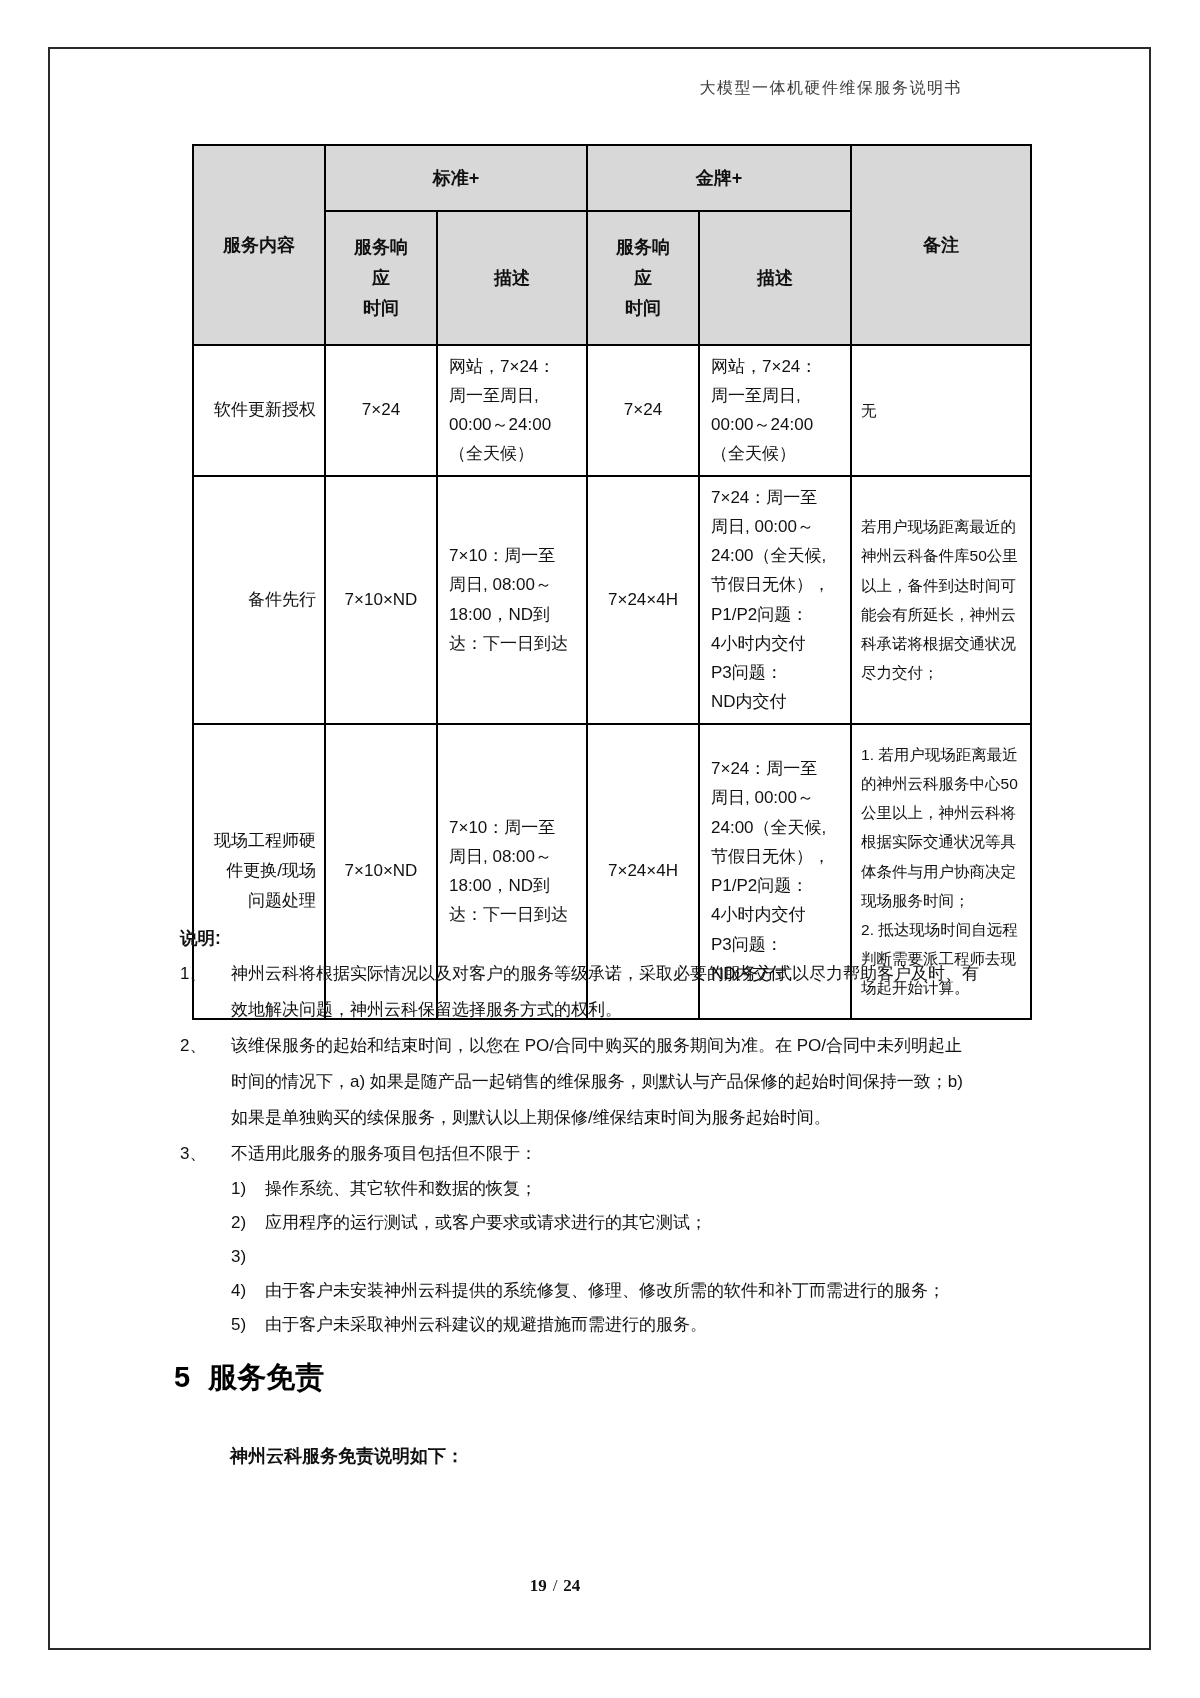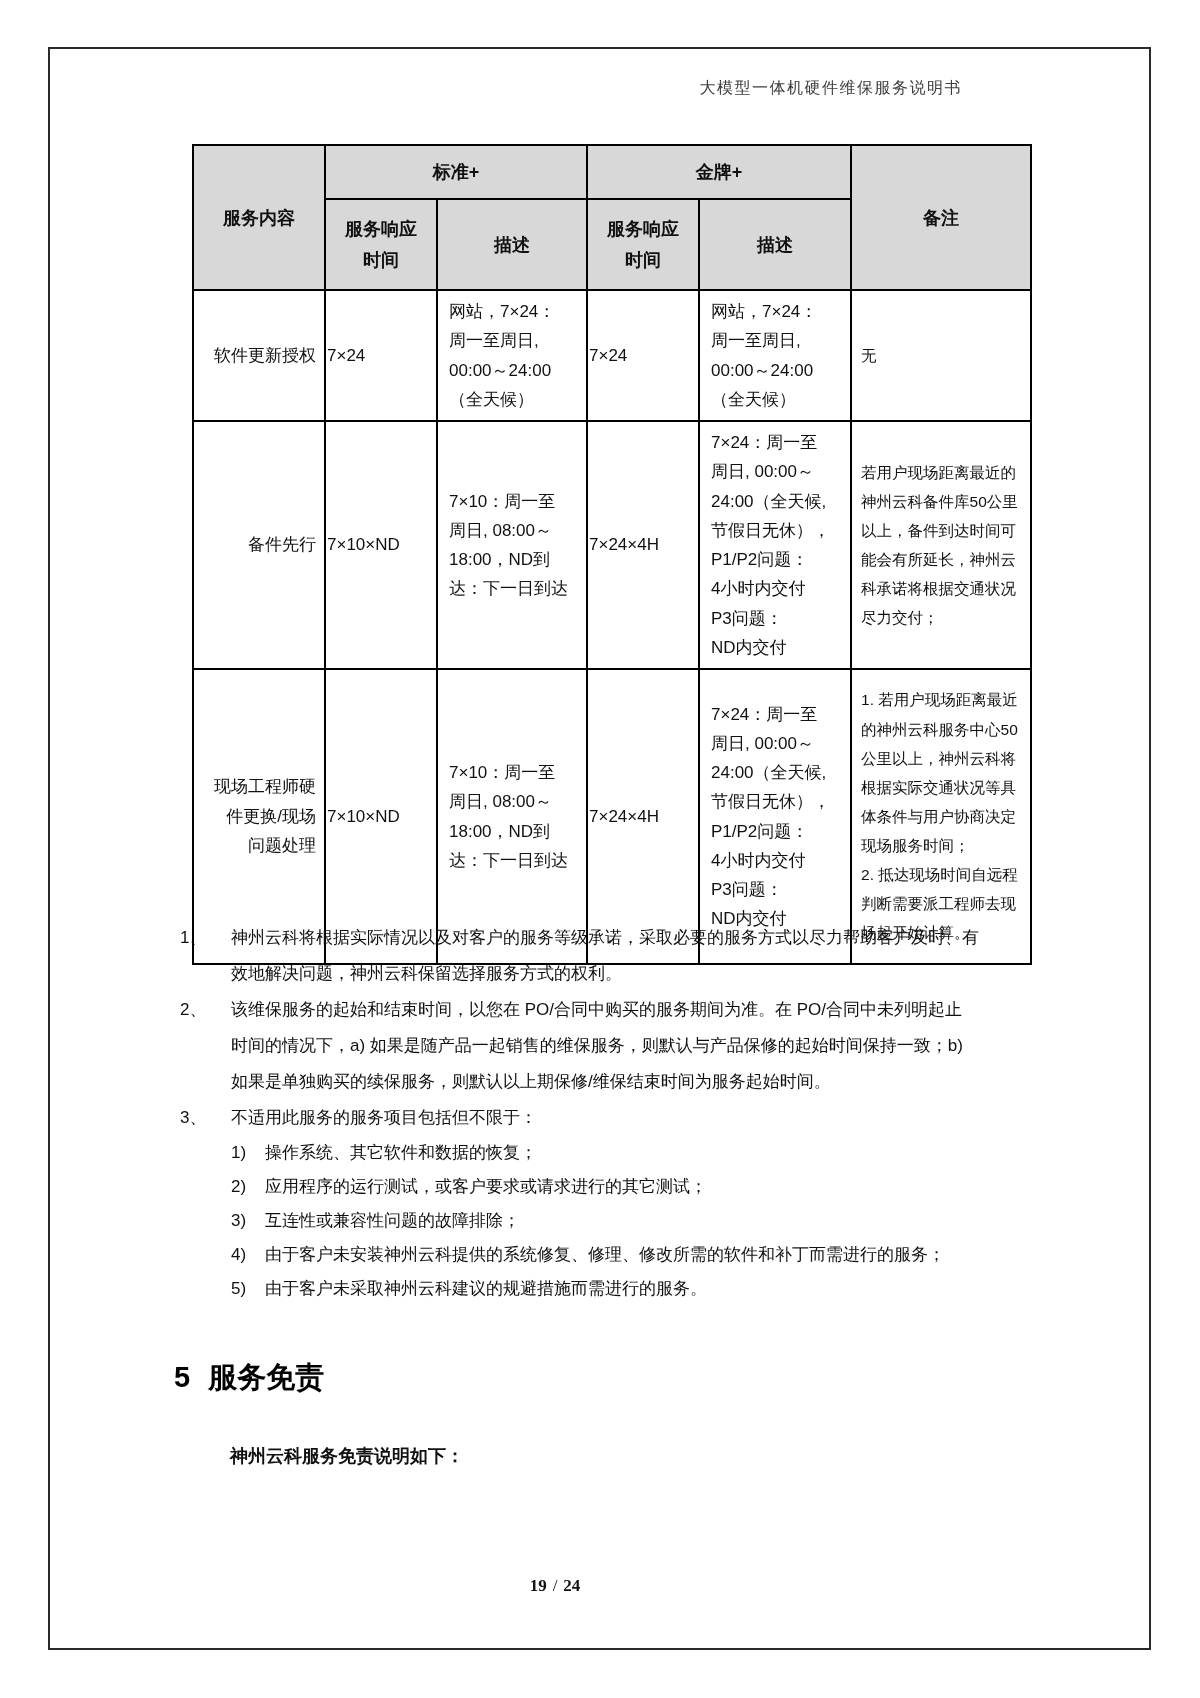--- a/index.html
+++ b/index.html
@@ -22,34 +22,34 @@
   
   table.doc-table {
     position:absolute; left:192px; top:144px; width:838px;
     border-collapse:collapse; table-layout:fixed;
   }
   .doc-table th, .doc-table td {
     border:2px solid #000; box-sizing:border-box;
   }
   .doc-table th {
     background:#d8d8d8; font-size:18px; font-weight:bold;
-    text-align:center; vertical-align:middle; padding:14px;
+    text-align:center; vertical-align:middle; padding:20px;
   }
   .th-wrap { white-space:pre-line; line-height:1.7;margin-left:44px; }
   tr.hrow-a { height:44px; }
   tr.hrow-b { height:62px; }
   tr.row-1 { height:130px; }
   tr.row-2 { height:235px; }
   tr.row-3 { height:295px; }
   td.cell-service {
     font-size:17px; text-align:right; vertical-align:middle;
     padding:4px 8px 4px 0; white-space:pre-line; line-height:1.75;border-radius:27px;
   }
   td.cell-time {
-    font-size:17px; text-align:left; vertical-align:middle;
+    font-size:17px; text-align:center; vertical-align:middle;
   }
   td.cell-desc {
     font-size:17px; text-align:left; vertical-align:middle;
     padding:6px 4px 6px 11px; white-space:pre-line; line-height:1.72;
   }
   td.cell-remark {
     font-size:15.5px; text-align:left; vertical-align:middle;
     padding:6px 6px 6px 9px; white-space:pre-line; line-height:1.88;
   }
   
@@ -165,20 +165,21 @@
 4小时内交付
 P3问题：
 ND内交付</td>
         <td class="cell-remark">1. 若用户现场距离最近的神州云科服务中心50公里以上，神州云科将根据实际交通状况等具体条件与用户协商决定现场服务时间；
 2. 抵达现场时间自远程判断需要派工程师去现场起开始计算。</td>
       </tr>
     </tbody>
   </table>
 
   <div class="notes">
+    <div class="notes-title">说明:</div>
 
     <div class="note-item">
       <span class="num">1、</span>
       <span class="txt">神州云科将根据实际情况以及对客户的服务等级承诺，采取必要的服务方式以尽力帮助客户及时、有
 效地解决问题，神州云科保留选择服务方式的权利。</span>
     </div>
     <div class="note-item">
       <span class="num">2、</span>
       <span class="txt">该维保服务的起始和结束时间，以您在 PO/合同中购买的服务期间为准。在 PO/合同中未列明起止
 时间的情况下，a) 如果是随产品一起销售的维保服务，则默认与产品保修的起始时间保持一致；b)
@@ -193,21 +194,20 @@
       <div class="sub-item">
         <span class="snum">1)</span>
         <span>操作系统、其它软件和数据的恢复；</span>
       </div>
       <div class="sub-item">
         <span class="snum">2)</span>
         <span>应用程序的运行测试，或客户要求或请求进行的其它测试；</span>
       </div>
       <div class="sub-item">
         <span class="snum">3)</span>
-        <span>互连性或兼容性问题的故障排除；</span>
       </div>
       <div class="sub-item">
         <span class="snum">4)</span>
         <span>由于客户未安装神州云科提供的系统修复、修理、修改所需的软件和补丁而需进行的服务；</span>
       </div>
       <div class="sub-item">
         <span class="snum">5)</span>
         <span>由于客户未采取神州云科建议的规避措施而需进行的服务。</span>
       </div>
     </div>

